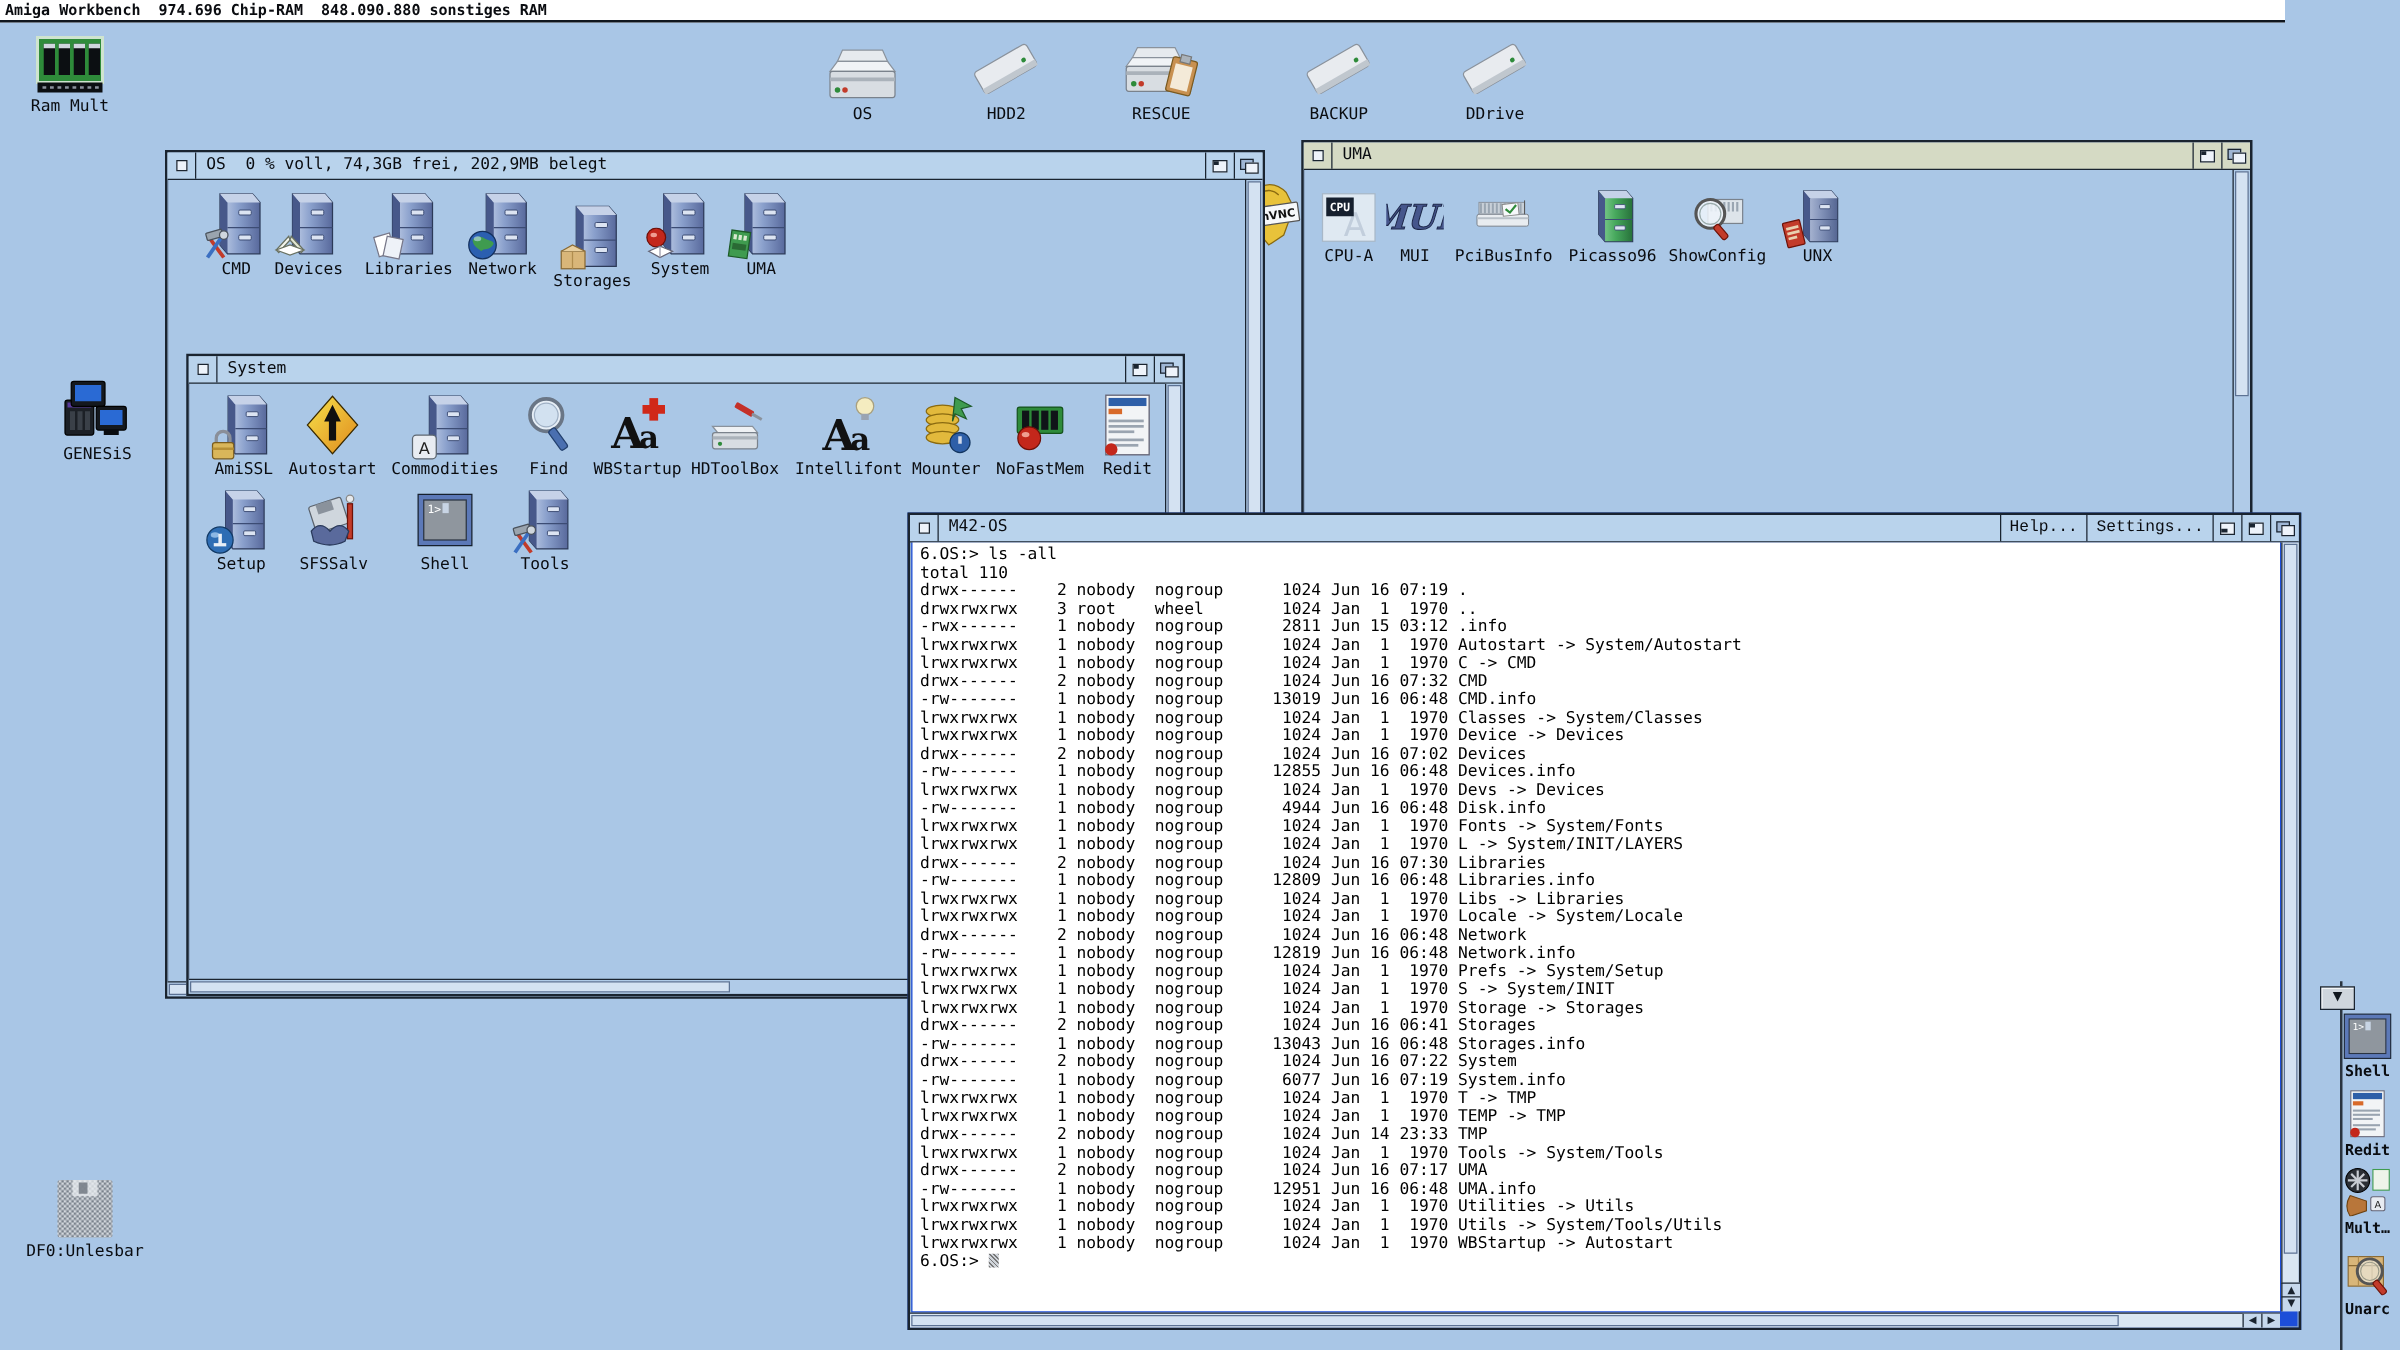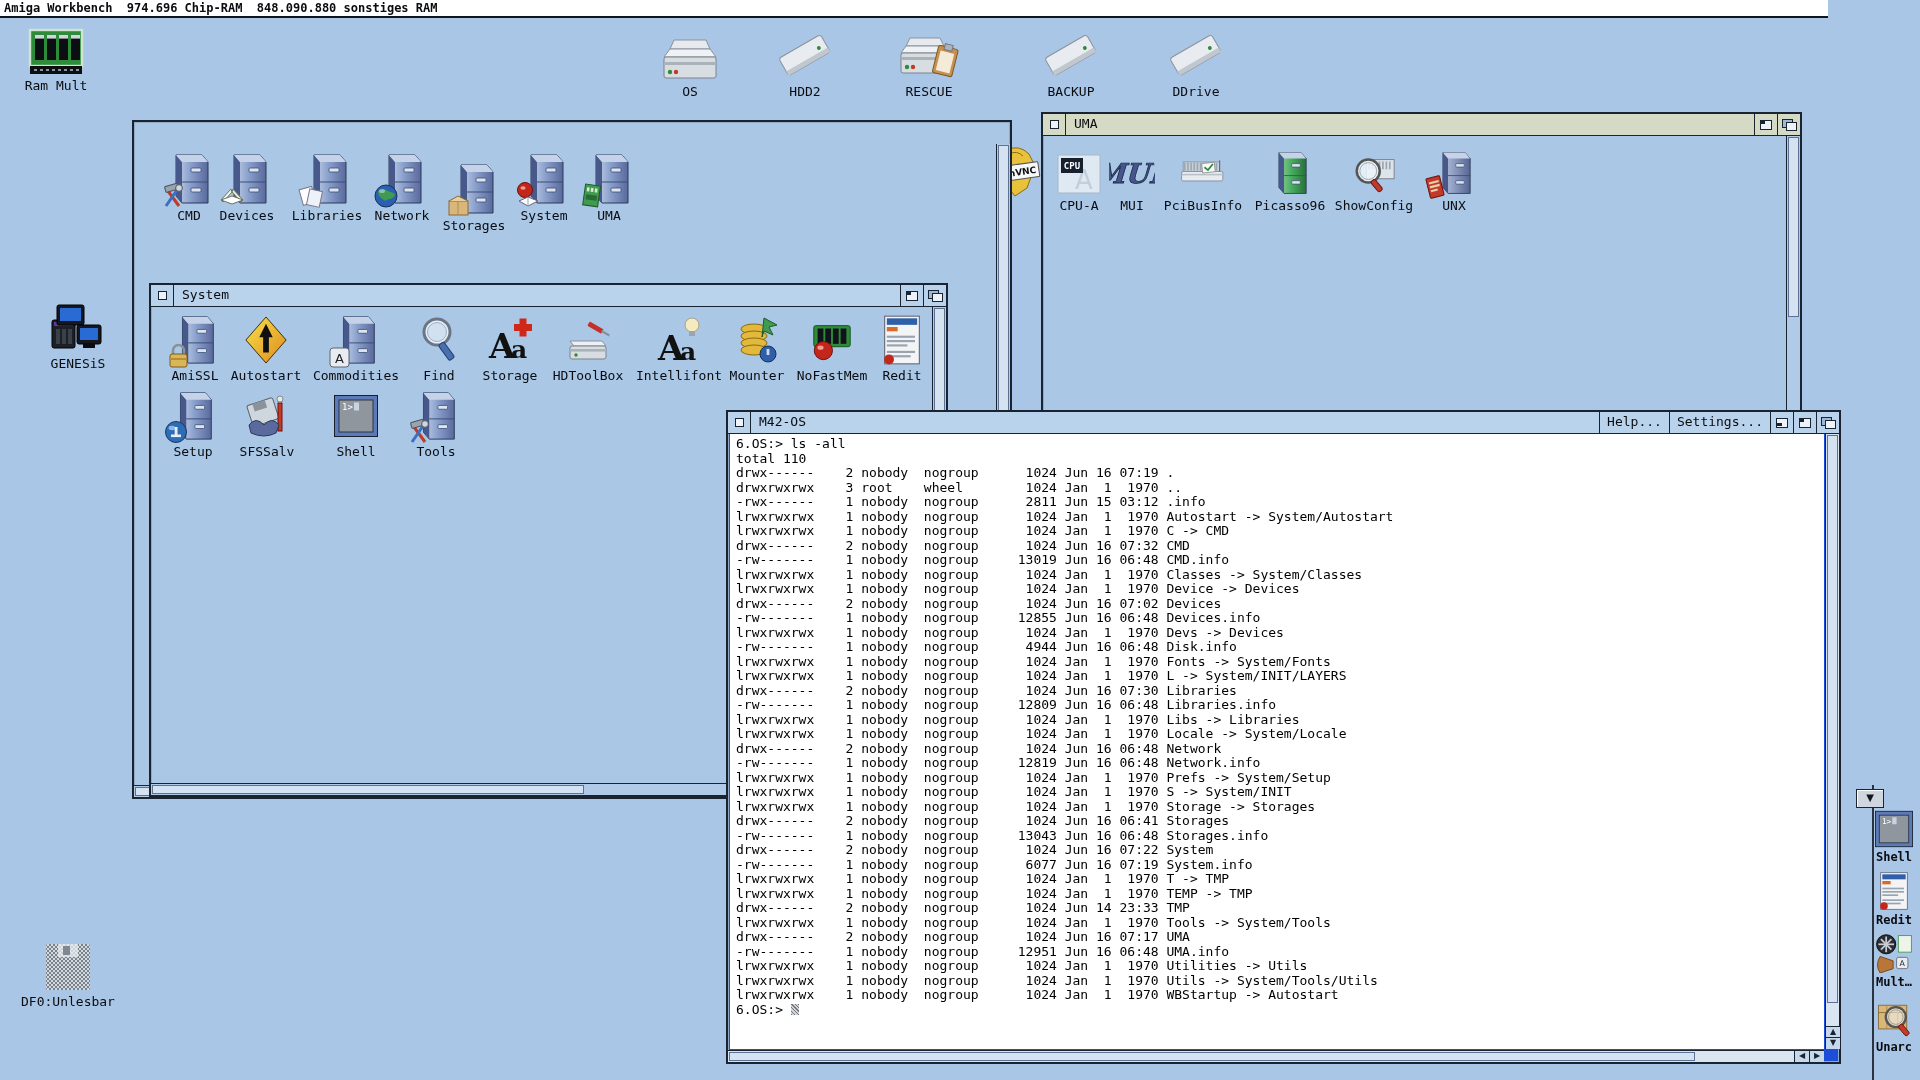--- a/index.html
+++ b/index.html
@@ -15,21 +15,21 @@
   .window{position:absolute;background:#aac7e6;border:2px solid #1a2430;
           box-shadow:inset 0 0 0 1px #8fa9c8;}
   .titlebar{position:absolute;left:0;right:0;top:0;height:21px;background:#b9d3ec;
             border-bottom:1px solid #1a2430;display:flex;align-items:stretch;
             font:13px/20px "DejaVu Sans Mono",monospace;color:#0a0c10;}
   .titlebar.green{background:#d5dac4;}
   .tb-close{width:22px;border-right:1px solid #1a2430;position:relative;flex:0 0 auto;}
   .tb-close::after{content:"";position:absolute;left:7px;top:6px;width:7px;height:7px;
                    border:1px solid #1a2430;background:#eef3fa;}
   .tb-title{padding:0 8px;white-space:pre;overflow:hidden;}
-  .tb-right{margin-left:auto;display:flex;}
+  .tb-right{margin-left:auto;display:flex;font-family:Liberation Mono, monospace;}
   .tb-btn{border-left:1px solid #1a2430;padding:0 7px;white-space:pre;}
   .tb-g{width:22px;border-left:1px solid #1a2430;position:relative;flex:0 0 auto;}
   .g-zoom::after{content:"";position:absolute;left:5px;top:6px;width:10px;height:8px;
                  border:1px solid #1a2430;background:#eef3fa;}
   .g-zoom::before{content:"";position:absolute;left:6px;top:7px;width:4px;height:3px;
                   background:#1a2430;z-index:1;}
   .g-depth::before{content:"";position:absolute;left:4px;top:5px;width:9px;height:7px;
                    border:1px solid #1a2430;background:#9fb6d4;}
   .g-depth::after{content:"";position:absolute;left:8px;top:8px;width:9px;height:7px;
                   border:1px solid #1a2430;background:#eef3fa;}
@@ -242,20 +242,28 @@
             <rect x="4" y="18" width="36" height="15" rx="1" fill="#f6f8fa" stroke="#555"></rect>
             <text x="22" y="29" font-size="9" text-anchor="middle" font-family="DejaVu Sans,sans-serif" font-weight="bold" fill="#111">inVNC</text>
           </g>
         </svg>
       </div>
       <div class="lb">N</div>
     </div>
   </div>
 
 <div class="window" id="win-os" style="left:132px;top:120px;width:876px;height:675px;">
+  <div class="titlebar">
+    <div class="tb-close"></div>
+    <div class="tb-title">OS  0 % voll, 74,3GB frei, 202,9MB belegt</div>
+    <div class="tb-right">
+      <div class="tb-g g-zoom"></div>
+      <div class="tb-g g-depth"></div>
+    </div>
+  </div>
   <div class="vscroll">
       <div class="thumb"></div>
     </div>
   <div class="hscroll">
       <div class="thumb"></div>
     </div>
   <div id="os-icons">
       <div class="cell" style="left: 5px; top: 30px; width: 100px;">
         <div class="ic" style="width: 44px; height: 54px;">
           <svg viewBox="0 0 44 54">
@@ -480,21 +488,21 @@
       </div>
       <div class="cell" style="left: 309px; top: 29px; width: 100px;">
         <div class="ic" style="width: 46px; height: 52px;">
           <svg viewBox="0 0 46 48">
             <text x="2" y="42" font-size="34" font-family="DejaVu Serif,serif" font-weight="bold" fill="#111">A</text>
             <text x="24" y="42" font-size="25" font-family="DejaVu Serif,serif" font-weight="bold" fill="#111">a</text>
             <rect x="27" y="8" width="18" height="7" fill="#d02818"></rect>
             <rect x="32.5" y="2.5" width="7" height="18" fill="#d02818"></rect>
           </svg>
         </div>
-        <div class="lb">Storage</div>
+        <div class="lb">WBStartup</div>
       </div>
       <div class="cell" style="left: 387px; top: 29px; width: 100px;">
         <div class="ic" style="width: 46px; height: 52px;">
           <svg viewBox="0 0 46 46">
             <g transform="rotate(30 32 12)">
               <rect x="22" y="9" width="16" height="5" rx="1" fill="#c43028"></rect>
               <rect x="37" y="10.3" width="9" height="2.4" fill="#8a929c"></rect>
             </g>
             <path d="M5 24 L37 24 L41 29 L9 29 Z" fill="#eef1f4" stroke="#8a929c"></path>
             <rect x="5" y="29" width="36" height="13" rx="2" fill="#d8dde2" stroke="#7a828c"></rect>

